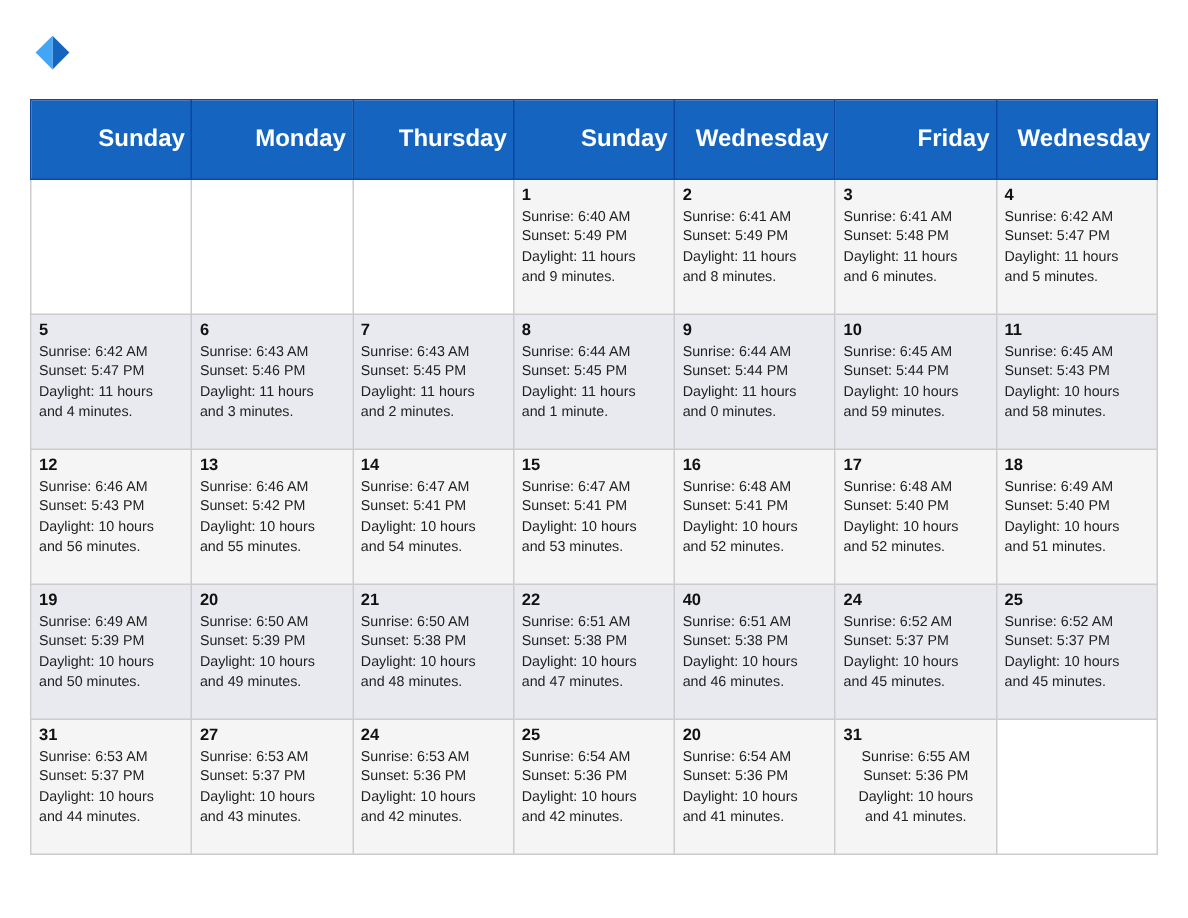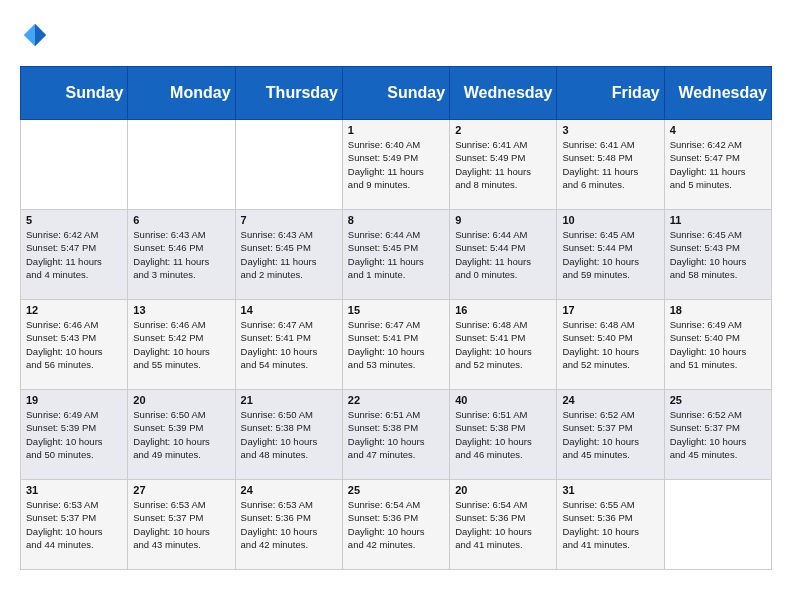--- a/index.html
+++ b/index.html
@@ -346,21 +346,21 @@
         </td>
         <td>
           <div class="day-number">20</div>
           <div class="day-info" style="white-space: pre-line;">Sunrise: 6:54 AM
 Sunset: 5:36 PM
 Daylight: 10 hours
 and 41 minutes.</div>
         </td>
         <td>
           <div class="day-number">31</div>
-          <div class="day-info" style="white-space: pre-line;">Sunrise: 6:55 AM
+          <div class="day-info" style="white-space: pre-line; text-align: center;">Sunrise: 6:55 AM
 Sunset: 5:36 PM
 Daylight: 10 hours
 and 41 minutes.</div>
         </td>
         <td class="empty-cell"></td>
       </tr>
     </tbody>
 </table>
 
 </body></html>

